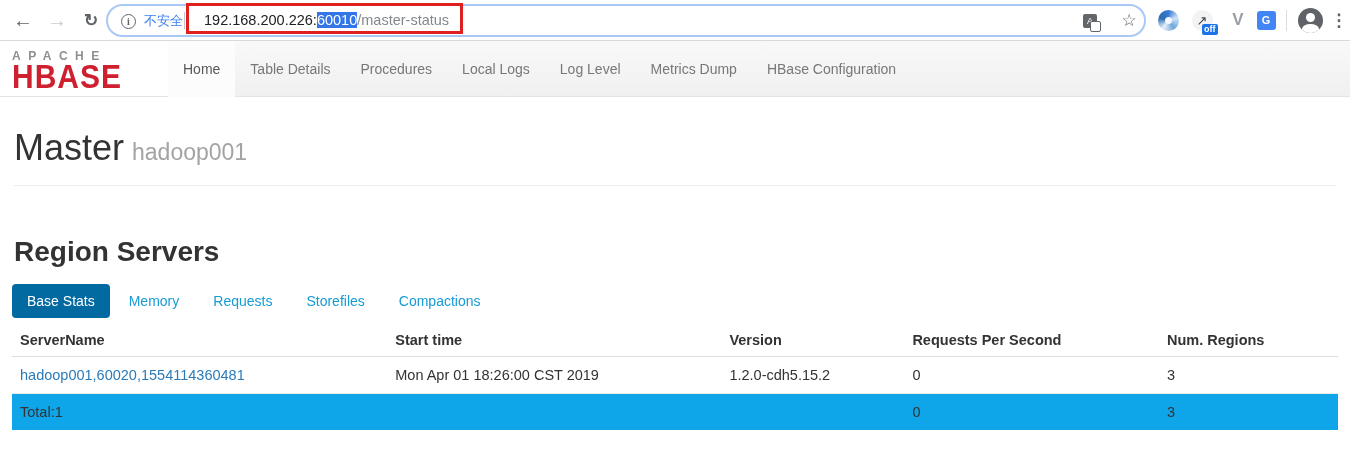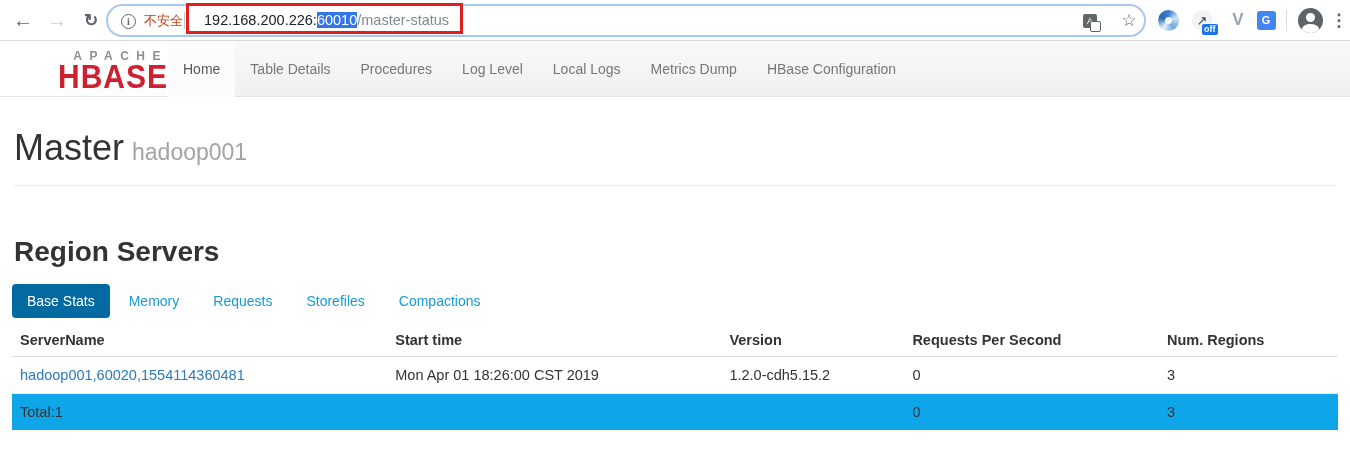--- a/index.html
+++ b/index.html
@@ -16,21 +16,21 @@
   .ico-reload  { left:76px; font-size:17px; font-weight:bold; }
 
   .omnibox { position:absolute; left:106px; top:4px; width:1040px; height:33px;
              background:#fff; border:2px solid #aac8f5; border-radius:17px;
              display:flex; align-items:center; }
   .info-ico { position:absolute; left:13px; top:8px; width:15px; height:15px;
               border:1.6px solid #5f6368; border-radius:50%; color:#5f6368;
               font-size:10px; font-weight:bold; display:flex; align-items:center;
               justify-content:center; font-family:"Liberation Serif",serif; }
   .sec-chip { position:absolute; left:36px; top:0; height:43px; line-height:29px;
-              font-size:13px; color:#c2410c; }
+              font-size:13px; color:#3b82f6; }
   .chip-div { position:absolute; left:76px; top:6px; width:1px; height:17px; background:#c7c7c7; }
 
   .url-annotation { position:absolute; left:186px; top:3px; width:277px; height:31px;
                     border:3px solid #e01f1f; z-index:6; pointer-events:none; }
   .url-text { position:absolute; left:96px; top:0; height:29px; line-height:29px;
               font-size:14.5px; white-space:nowrap; z-index:4; }
   .url-host { color:#202124; }
   .url-sel  { background:#3376e8; color:#fff; }
   .url-path { color:#83888d; }
 
@@ -66,21 +66,21 @@
   .avatar .bod  { position:absolute; left:4px; top:16px; width:17px; height:10px; background:#fff; border-radius:50% 50% 0 0; }
   .menu-dots { position:absolute; left:1330px; top:0; height:41px; width:18px; display:flex;
                align-items:center; justify-content:center; font-size:17px; color:#5f6368;
                font-weight:bold; cursor:pointer; }
 
   
   .hb-navbar { position:relative; width:1350px; height:56px;
                background:linear-gradient(#f9f9f9,#f0f0f0); border-bottom:1px solid #e4e4e4;
                display:flex; align-items:stretch; }
   .brand { width:168px; background:#fff; display:flex; flex-direction:column;
-           justify-content:center; padding-left:12px; cursor:pointer;align-items:flex-end; }
+           justify-content:center; padding-left:12px; cursor:pointer; }
   .brand-top { font-size:12px; font-weight:bold; letter-spacing:7.5px; color:#8f8f8f; }
   .brand-bottom { font-size:30px; font-weight:bold; letter-spacing:1px; color:#cf2030;
                   line-height:26px; transform:scaleY(1.08); transform-origin:top left; }
   .hb-nav { display:flex; list-style:none; }
   .hb-nav li { height:56px; line-height:56px; padding:0 15px; font-size:14px; color:#777;
                cursor:pointer; white-space:nowrap; }
   .hb-nav li.active { background:#fcfcfc; color:#585858; }
 
   
   .page-header { margin:30px 14px 0 14px; padding-bottom:16px; border-bottom:1px solid #ededed; }
@@ -143,22 +143,22 @@
 
 <div class="hb-navbar">
   <div class="brand">
     <div class="brand-top">APACHE</div>
     <div class="brand-bottom">HBASE</div>
   </div>
   <ul class="hb-nav">
     <li class="active">Home</li>
     <li>Table Details</li>
     <li>Procedures</li>
+    <li>Local Logs</li>
     <li>Log Level</li>
-    <li>Local Logs</li>
     <li>Metrics Dump</li>
     <li>HBase Configuration</li>
   </ul>
 </div>
 
 <div class="page-header">
   <h1><span>Master</span><small>hadoop001</small></h1>
 </div>
 
 <h2 class="section-title">Region Servers</h2>

